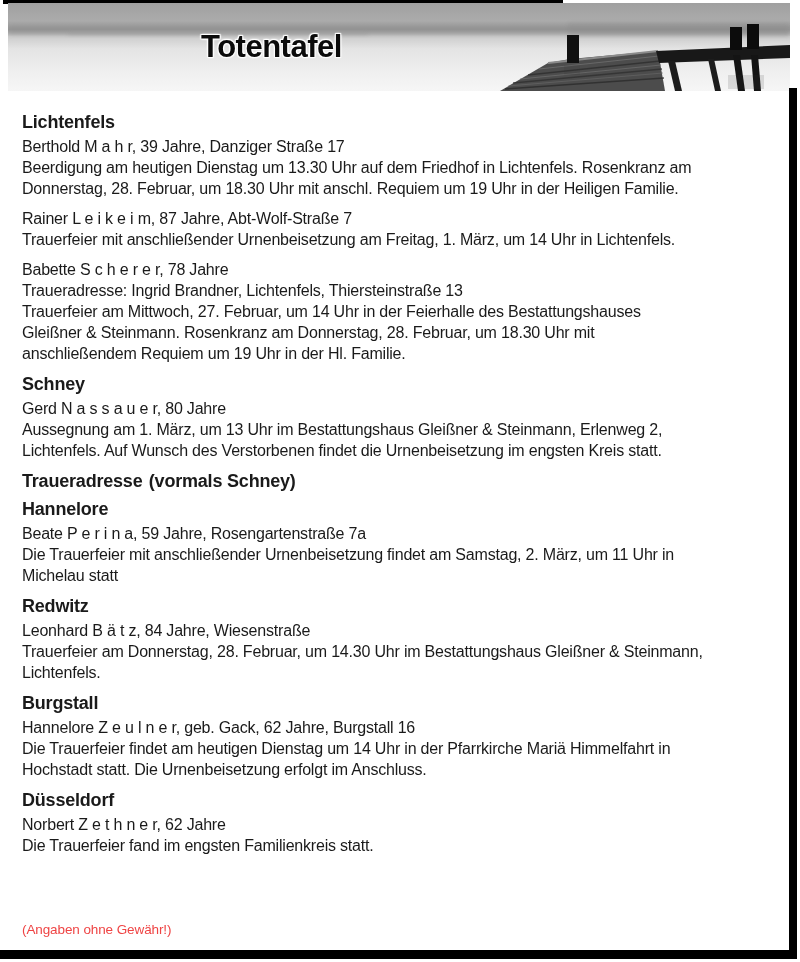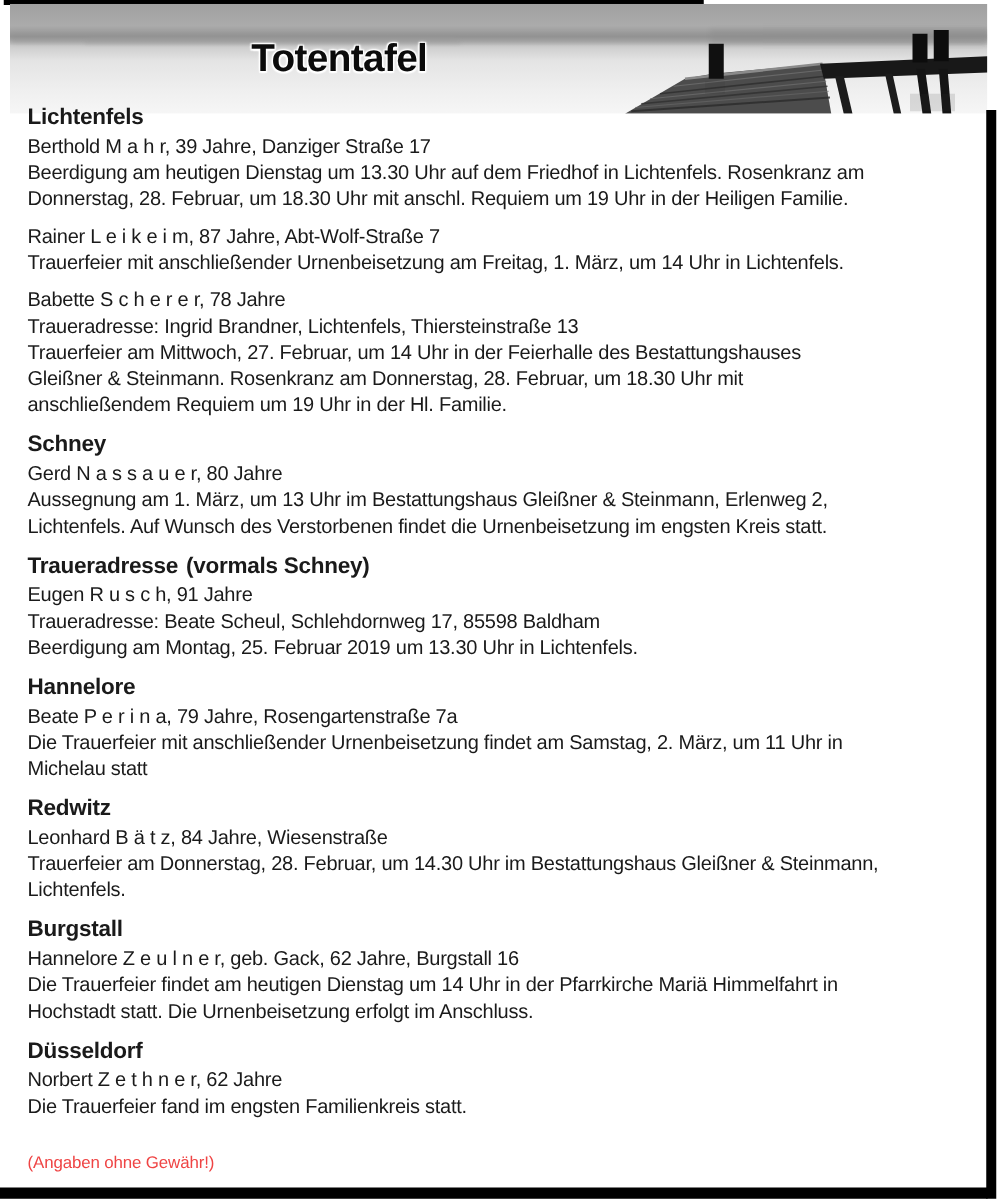--- a/index.html
+++ b/index.html
@@ -11,21 +11,21 @@
   .bottombar{position:absolute;left:0;top:950px;width:790px;height:9px;background:#000;}
   .rightbar{position:absolute;left:789px;top:88px;width:8px;height:871px;background:#000;}
 
   
   header{position:absolute;left:8px;top:3px;width:782px;height:88px;overflow:hidden;}
   header svg{display:block;width:782px;height:88px;}
   .title{position:absolute;left:193px;top:26px;font-size:31px;font-weight:bold;letter-spacing:-0.5px;color:#0b0b0b;
          text-shadow:0 0 3px rgba(255,255,255,.95),1px 1px 1px #fff,-1px -1px 1px #fff,1px -1px 1px #fff,-1px 1px 1px #fff;}
 
   
-  main{position:absolute;left:22px;top:76px;right:30px;}
+  main{position:absolute;left:22px;top:105px;right:30px;}
   h2{font-size:18px;line-height:22px;font-weight:bold;margin:13px 0 3px 0;letter-spacing:-0.2px;}
   h2 .suffix{font-weight:700;margin-left:.35em;}
   main h2:first-child{margin-top:6px;}
   .entry{font-size:16px;line-height:21px;margin:0 0 9px 0;white-space:pre-line;letter-spacing:-0.2px;}
   .city-section{margin:0;}
 
   .disclaimer{position:absolute;left:22px;top:922px;font-size:13.5px;color:#ef4444;letter-spacing:-0.1px;}
 </style>
 </head>
 <body>
@@ -97,27 +97,24 @@
 anschließendem Requiem um 19 Uhr in der Hl. Familie.</p>
       </section>
       <section class="city-section">
         <h2><span>Schney</span></h2>
         <p class="entry">Gerd N a s s a u e r, 80 Jahre
 Aussegnung am 1. März, um 13 Uhr im Bestattungshaus Gleißner &amp; Steinmann, Erlenweg 2,
 Lichtenfels. Auf Wunsch des Verstorbenen findet die Urnenbeisetzung im engsten Kreis statt.</p>
       </section>
       <section class="city-section">
         <h2><span>Traueradresse</span><span class="suffix">(vormals Schney)</span></h2>
-        <p class="entry">Eugen R u s c h, 91 Jahre
-Traueradresse: Beate Scheul, Schlehdornweg 17, 85598 Baldham
-Beerdigung am Montag, 25. Februar 2019 um 13.30 Uhr in Lichtenfels.</p>
       </section>
       <section class="city-section">
         <h2><span>Hannelore</span></h2>
-        <p class="entry">Beate P e r i n a, 79 Jahre, Rosengartenstraße 7a
+        <p class="entry">Beate P e r i n a, 59 Jahre, Rosengartenstraße 7a
 Die Trauerfeier mit anschließender Urnenbeisetzung findet am Samstag, 2. März, um 11 Uhr in
 Michelau statt</p>
       </section>
       <section class="city-section">
         <h2><span>Redwitz</span></h2>
         <p class="entry">Leonhard B ä t z, 84 Jahre, Wiesenstraße
 Trauerfeier am Donnerstag, 28. Februar, um 14.30 Uhr im Bestattungshaus Gleißner &amp; Steinmann,
 Lichtenfels.</p>
       </section>
       <section class="city-section">

